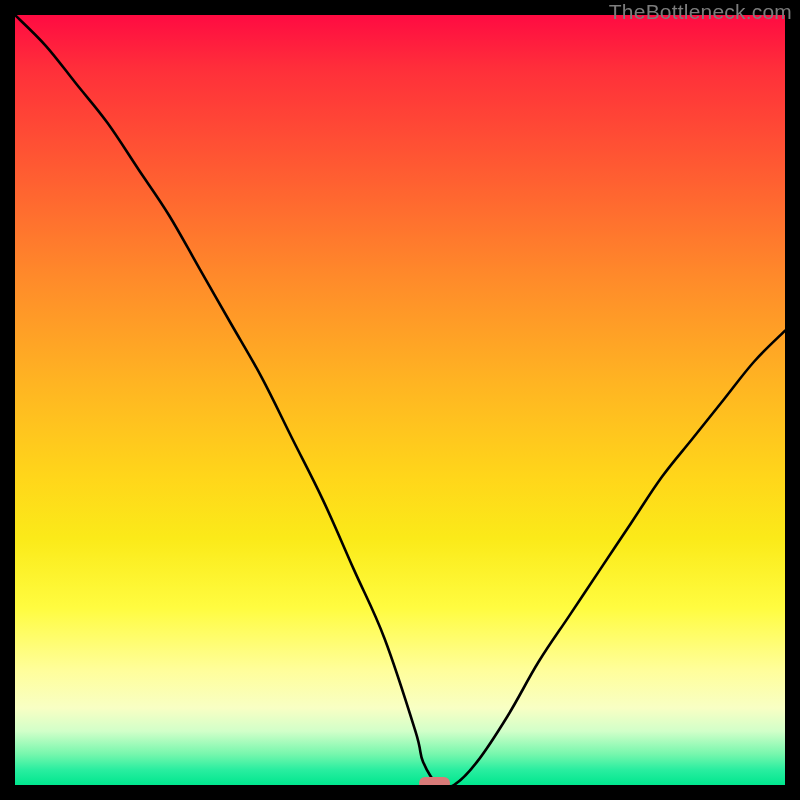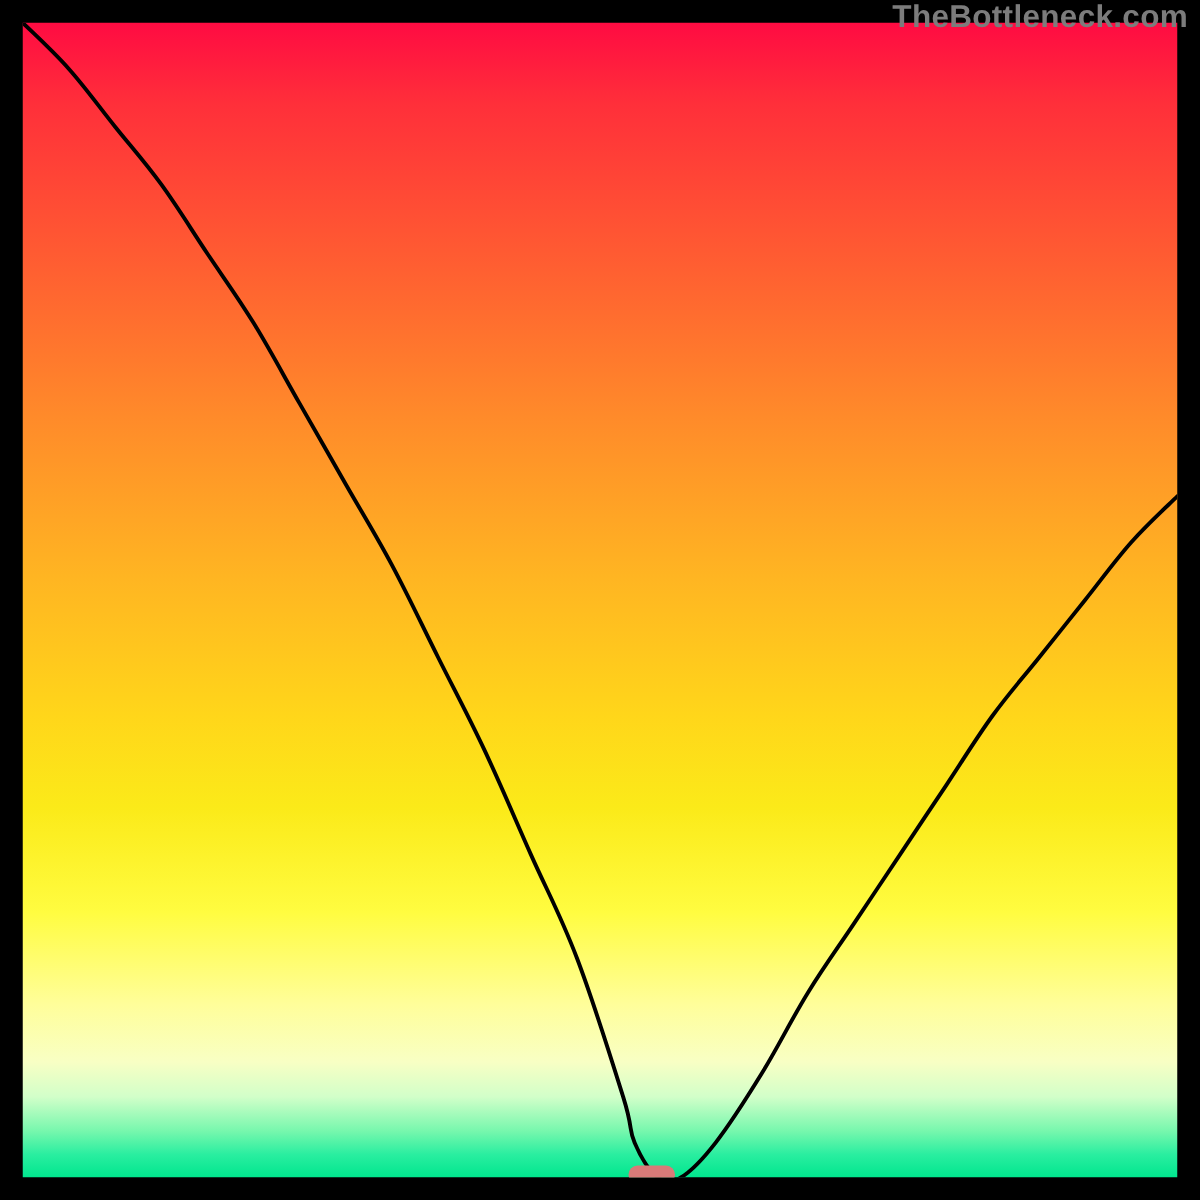--- a/index.html
+++ b/index.html
@@ -59,21 +59,21 @@
     position: absolute;
     background: #d87a78;
     border-radius: 8px;
   }
   .watermark {
     position: absolute;
     top: 0px;
     right: 8px;
     color: #7c7c7c;
     font-size: 21px;
-    font-weight: 700;
+    font-weight: 400;
     letter-spacing: 0.2px;
   }
 </style>
 </head>
 <body>
 
 <div class="frame">
 
   <div class="plot-area">
     <div class="gradient-bg"></div>

